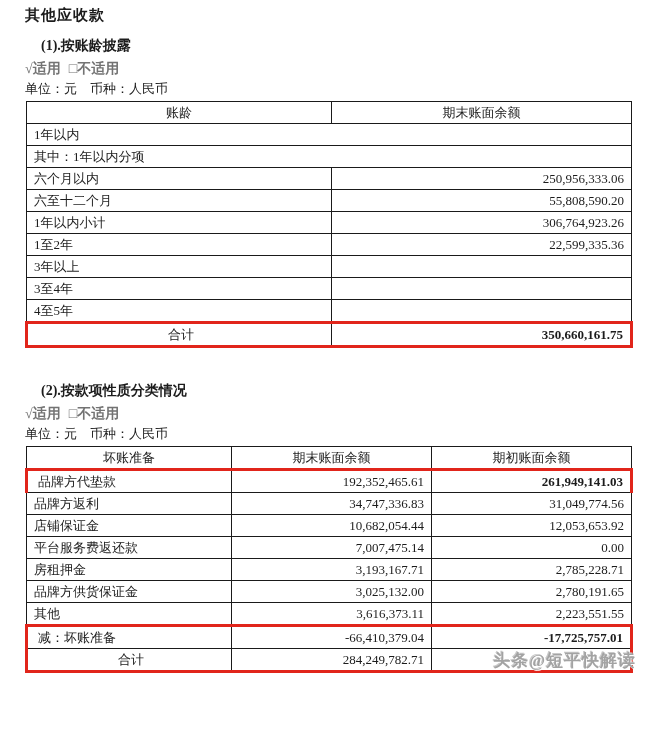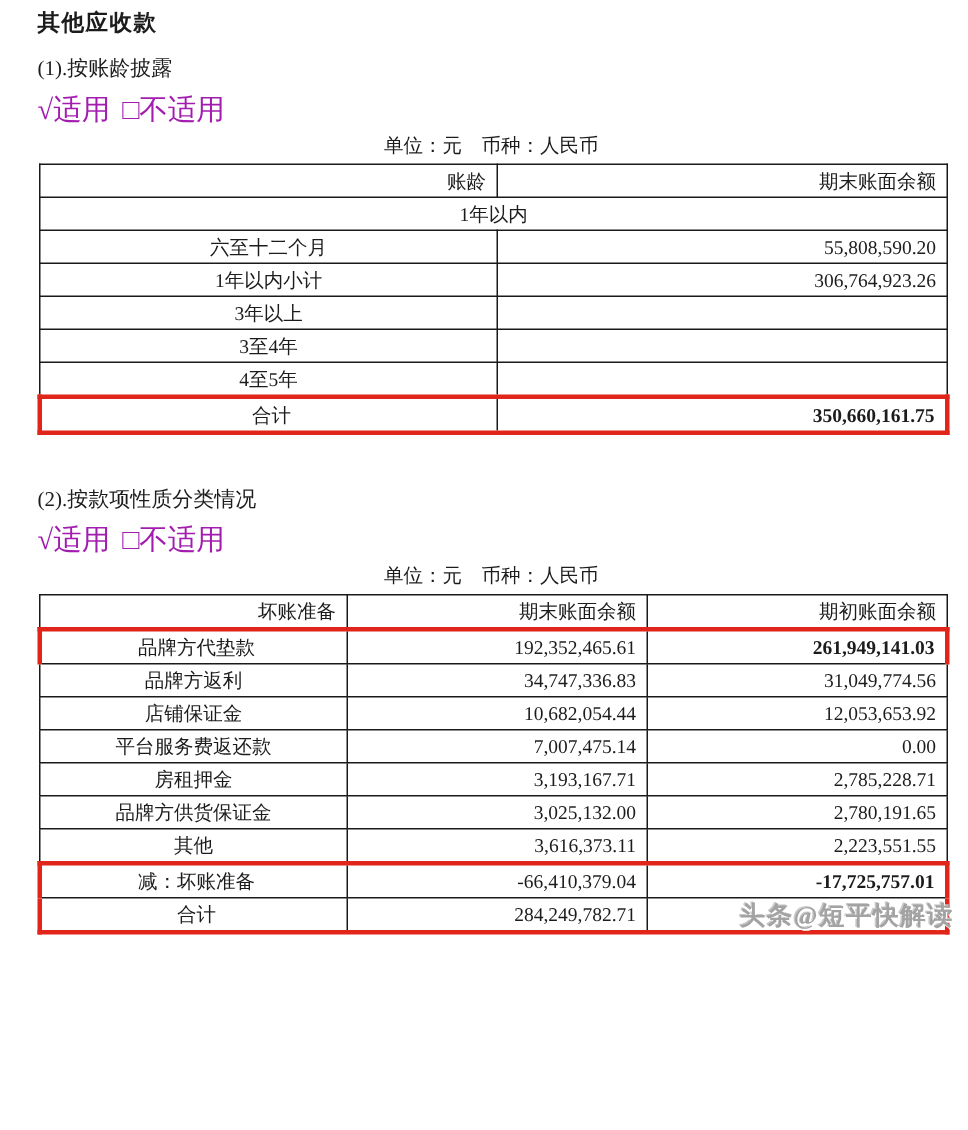--- a/index.html
+++ b/index.html
@@ -11,37 +11,37 @@
   html,body{margin:0;padding:0;background:#ffffff;}
   body{
     width:645px;height:753px;overflow:hidden;
     font-family:"Liberation Serif","DejaVu Serif",serif;
     color:var(--text);
   }
   .page{position:relative;width:645px;height:609px;}
   .content{padding:6px 15px 0 25px;width:605px;}
 
   .doc-title{font-size:15px;font-weight:bold;letter-spacing:1px;margin:0 0 12px 0;}
-  .sec-heading{font-size:14px;font-weight:normal;margin:0 0 5px 0;}
-  .apply-line{font-size:19px;margin:0 0 2px 0;color:#a21caf;}
+  .sec-heading{font-size:14px;font-weight:bold;margin:0 0 5px 16px;}
+  .apply-line{font-size:14px;margin:0 0 2px 0;color:#737373;font-weight:bold;}
   .apply-line .opt{margin-right:8px;}
-  .unit-line{font-size:13px;text-align:center;margin:0 0 3px 0;}
+  .unit-line{font-size:13px;text-align:left;margin:0 0 3px 0;}
 
   .t2wrap{position:relative;}
   .section2{margin-top:34px;}
 
   table{border-collapse:collapse;width:605px;table-layout:fixed;font-size:13px;}
   th,td{
     border:1px solid var(--border);
     height:21px;line-height:21px;
     padding:0 7px;overflow:hidden;white-space:nowrap;
     font-weight:normal;
   }
-  th{text-align:right;}
-  td.lbl{text-align:center;}
+  th{text-align:center;}
+  td.lbl{text-align:left;}
   td.num{text-align:right;font-family:"Liberation Serif","DejaVu Serif",serif;}
   td.ctr{text-align:center;}
 
   
   tr.rb-top th, tr.rb-top td{border-top:3px solid var(--red);}
   tr.rb-bottom th, tr.rb-bottom td{border-bottom:3px solid var(--red);}
   tr.rb-sides td:first-child{border-left:3px solid var(--red);padding-left:10px;}
   tr.rb-sides td:last-child{border-right:3px solid var(--red);font-weight:bold;}
 
   .watermark{
@@ -76,26 +76,37 @@
           <tr>
             <th>账龄</th>
             <th>期末账面余额</th>
           </tr>
         </thead>
         <tbody>
           <tr>
               <td class="lbl" colspan="2">1年以内</td>
             </tr>
           <tr>
+              <td class="lbl" colspan="2">其中：1年以内分项</td>
+            </tr>
+          <tr>
+              <td class="lbl">六个月以内</td>
+              <td class="num">250,956,333.06</td>
+            </tr>
+          <tr>
               <td class="lbl">六至十二个月</td>
               <td class="num">55,808,590.20</td>
             </tr>
           <tr>
               <td class="lbl">1年以内小计</td>
               <td class="num">306,764,923.26</td>
+            </tr>
+          <tr>
+              <td class="lbl">1至2年</td>
+              <td class="num">22,599,335.36</td>
             </tr>
           <tr>
               <td class="lbl">3年以上</td>
               <td class="num"></td>
             </tr>
           <tr>
               <td class="lbl">3至4年</td>
               <td class="num"></td>
             </tr>
           <tr>

